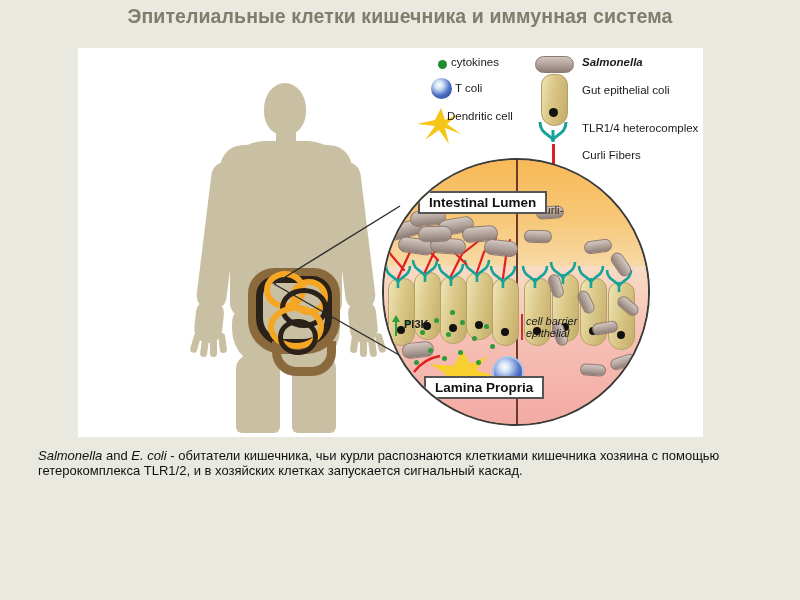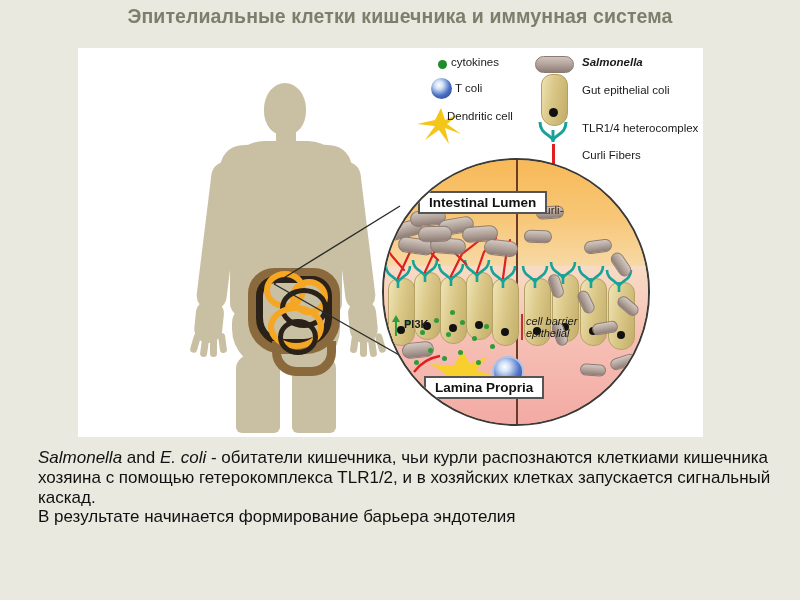--- a/index.html
+++ b/index.html
@@ -107,21 +107,21 @@
     position:absolute;background:#fff;border:2px solid #555;
     font-weight:bold;color:#111;text-align:center;
     padding:2px 9px;white-space:nowrap;
   }
   .curli-tag{position:absolute;font-weight:normal;font-size:11.5px;color:#3a2a12;margin-top:28px;}
   .inline-lbl{position:absolute;font-size:11px;color:#1a1a1a;line-height:1.12;font-style:italic;}
   .pi3k{position:absolute;font-size:11px;font-weight:bold;color:#1a1a1a;}
   
   #body-text{
     position:absolute;left:38px;top:448px;width:750px;
-    font-size:17px;color:#111;line-height:1.165;
+    font-size:13px;color:#111;line-height:1.165;
   }
   #body-text p{margin:0;}
   .it{font-style:italic;}
 </style>
 </head>
 <body>
 
 <div id="slide-title">
   <span>Эпителиальные клетки кишечника и иммунная система</span><br>
 </div>
@@ -317,14 +317,13 @@
     <span class="curli-tag" style="left:52px;top:16px;">Curli+</span>
     <span class="curli-tag" style="left:152px;top:16px;">Curli-</span>
 
     <div class="labelbox" style="left:34px;top:31px;font-size:13.5px;">Intestinal Lumen</div>
     <div class="labelbox" style="left:40px;top:216px;font-size:13.5px;">Lamina Propria</div>
   </div>
 </div>
 
 <div id="body-text">
   <p><span class="it">Salmonella</span><span> and </span><span class="it">E. coli</span><span> - обитатели кишечника, чьи  курли распознаются клеткиами кишечника хозяина с помощью гетерокомплекса TLR1/2, и в хозяйских клетках запускается сигнальный каскад.</span></p>
-  <p>В результате начинается формирование барьера эндотелия</p>
 </div>
 
 </body></html>

